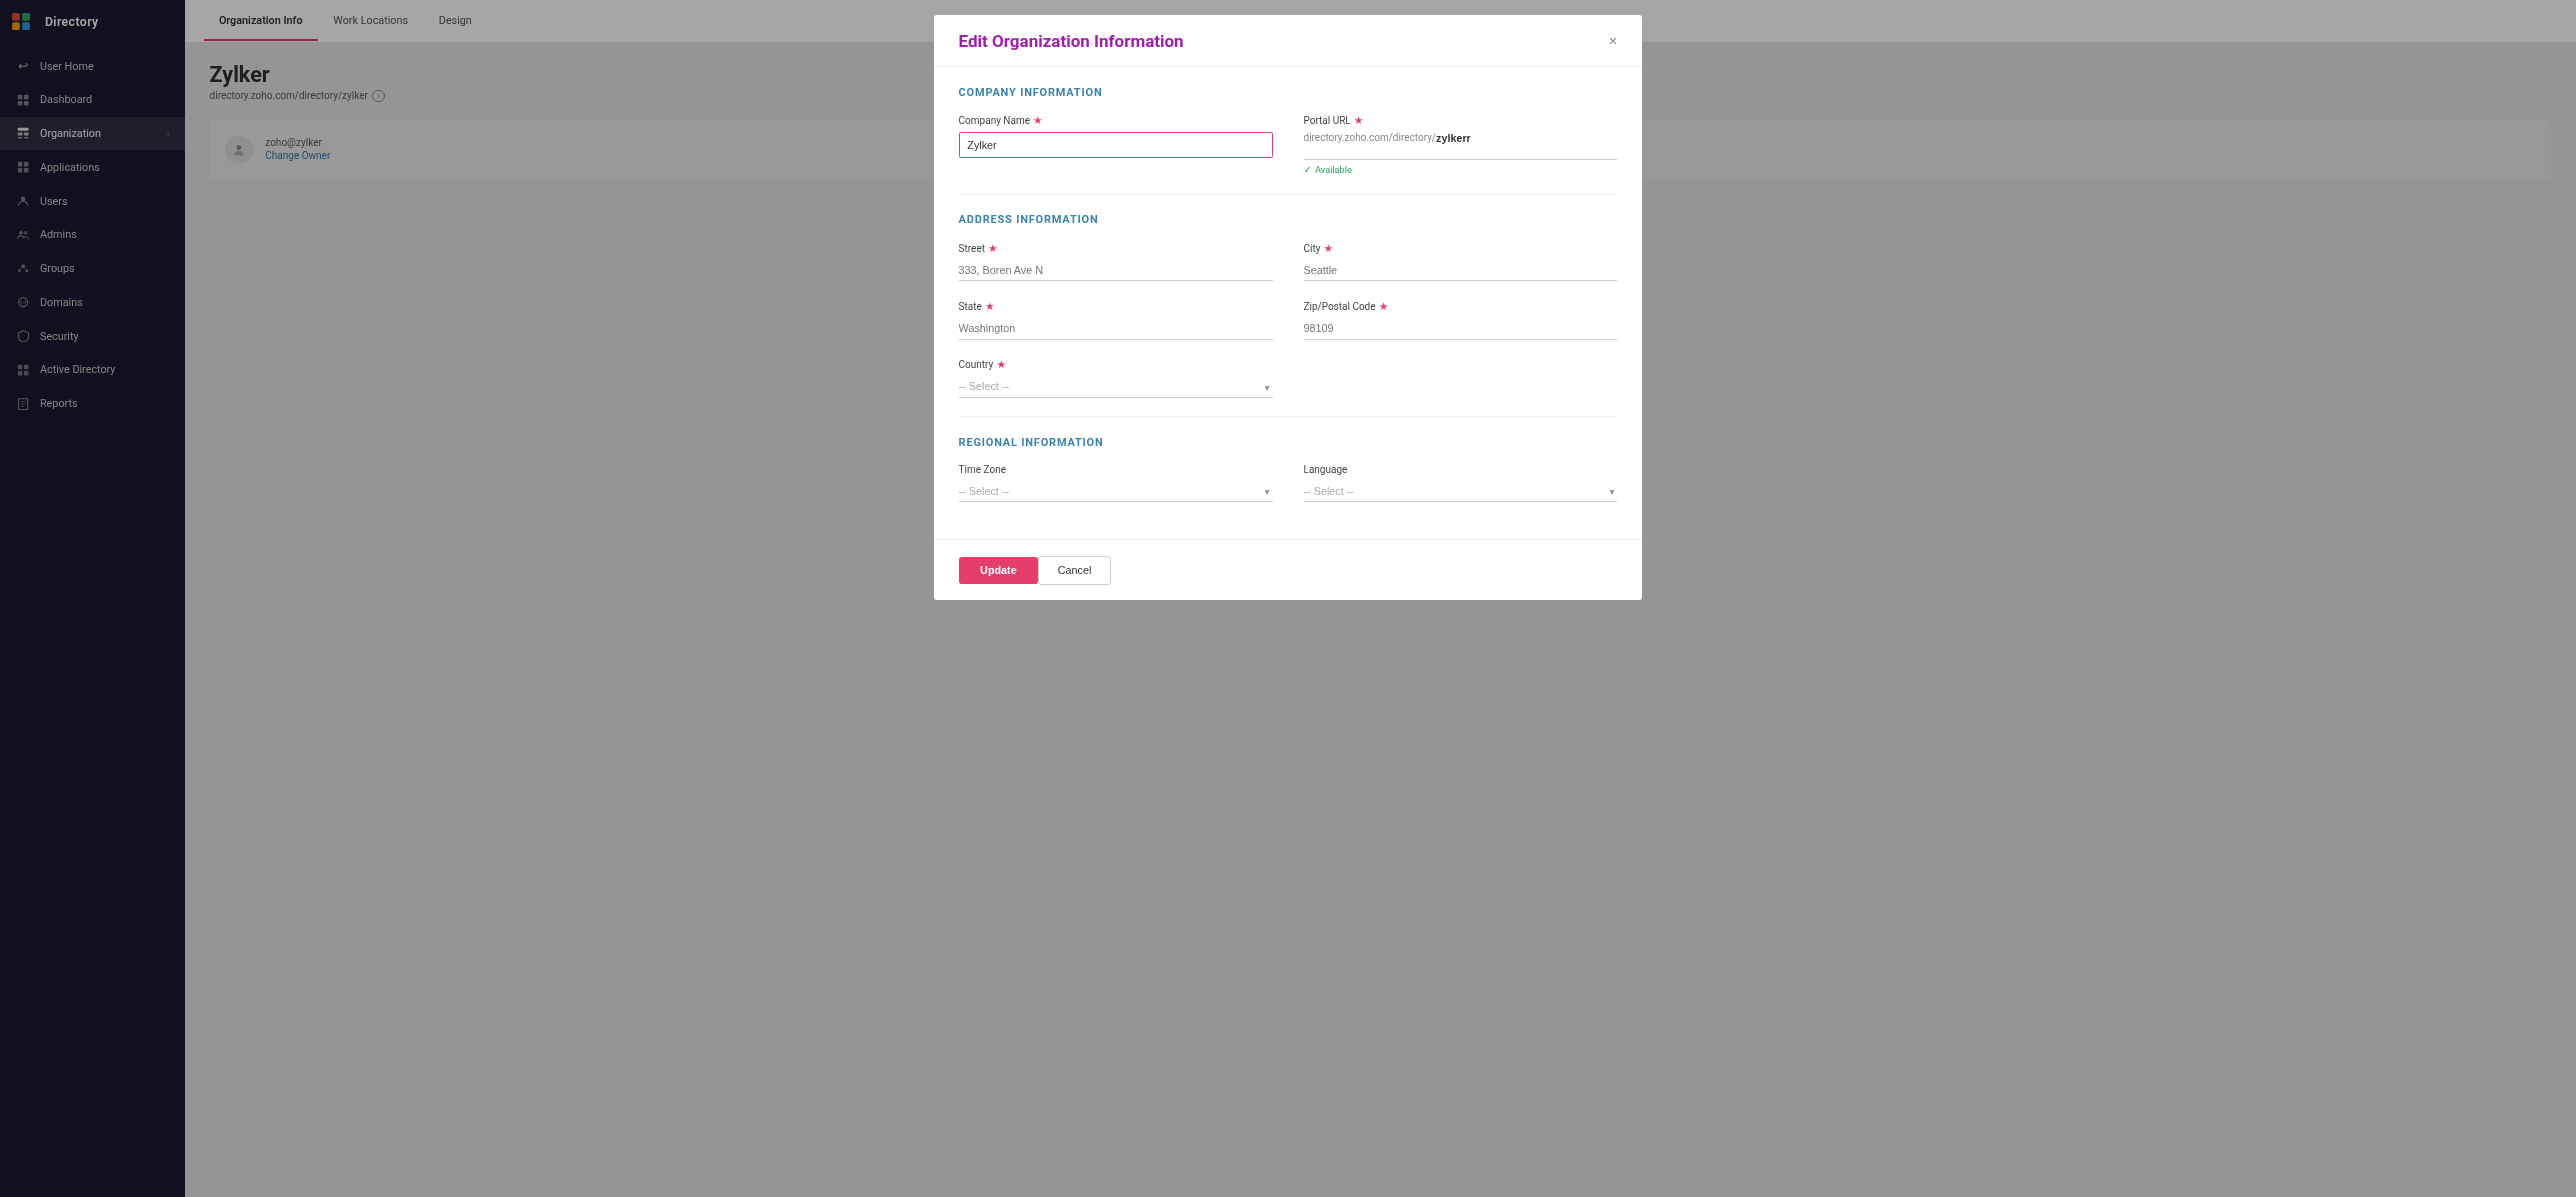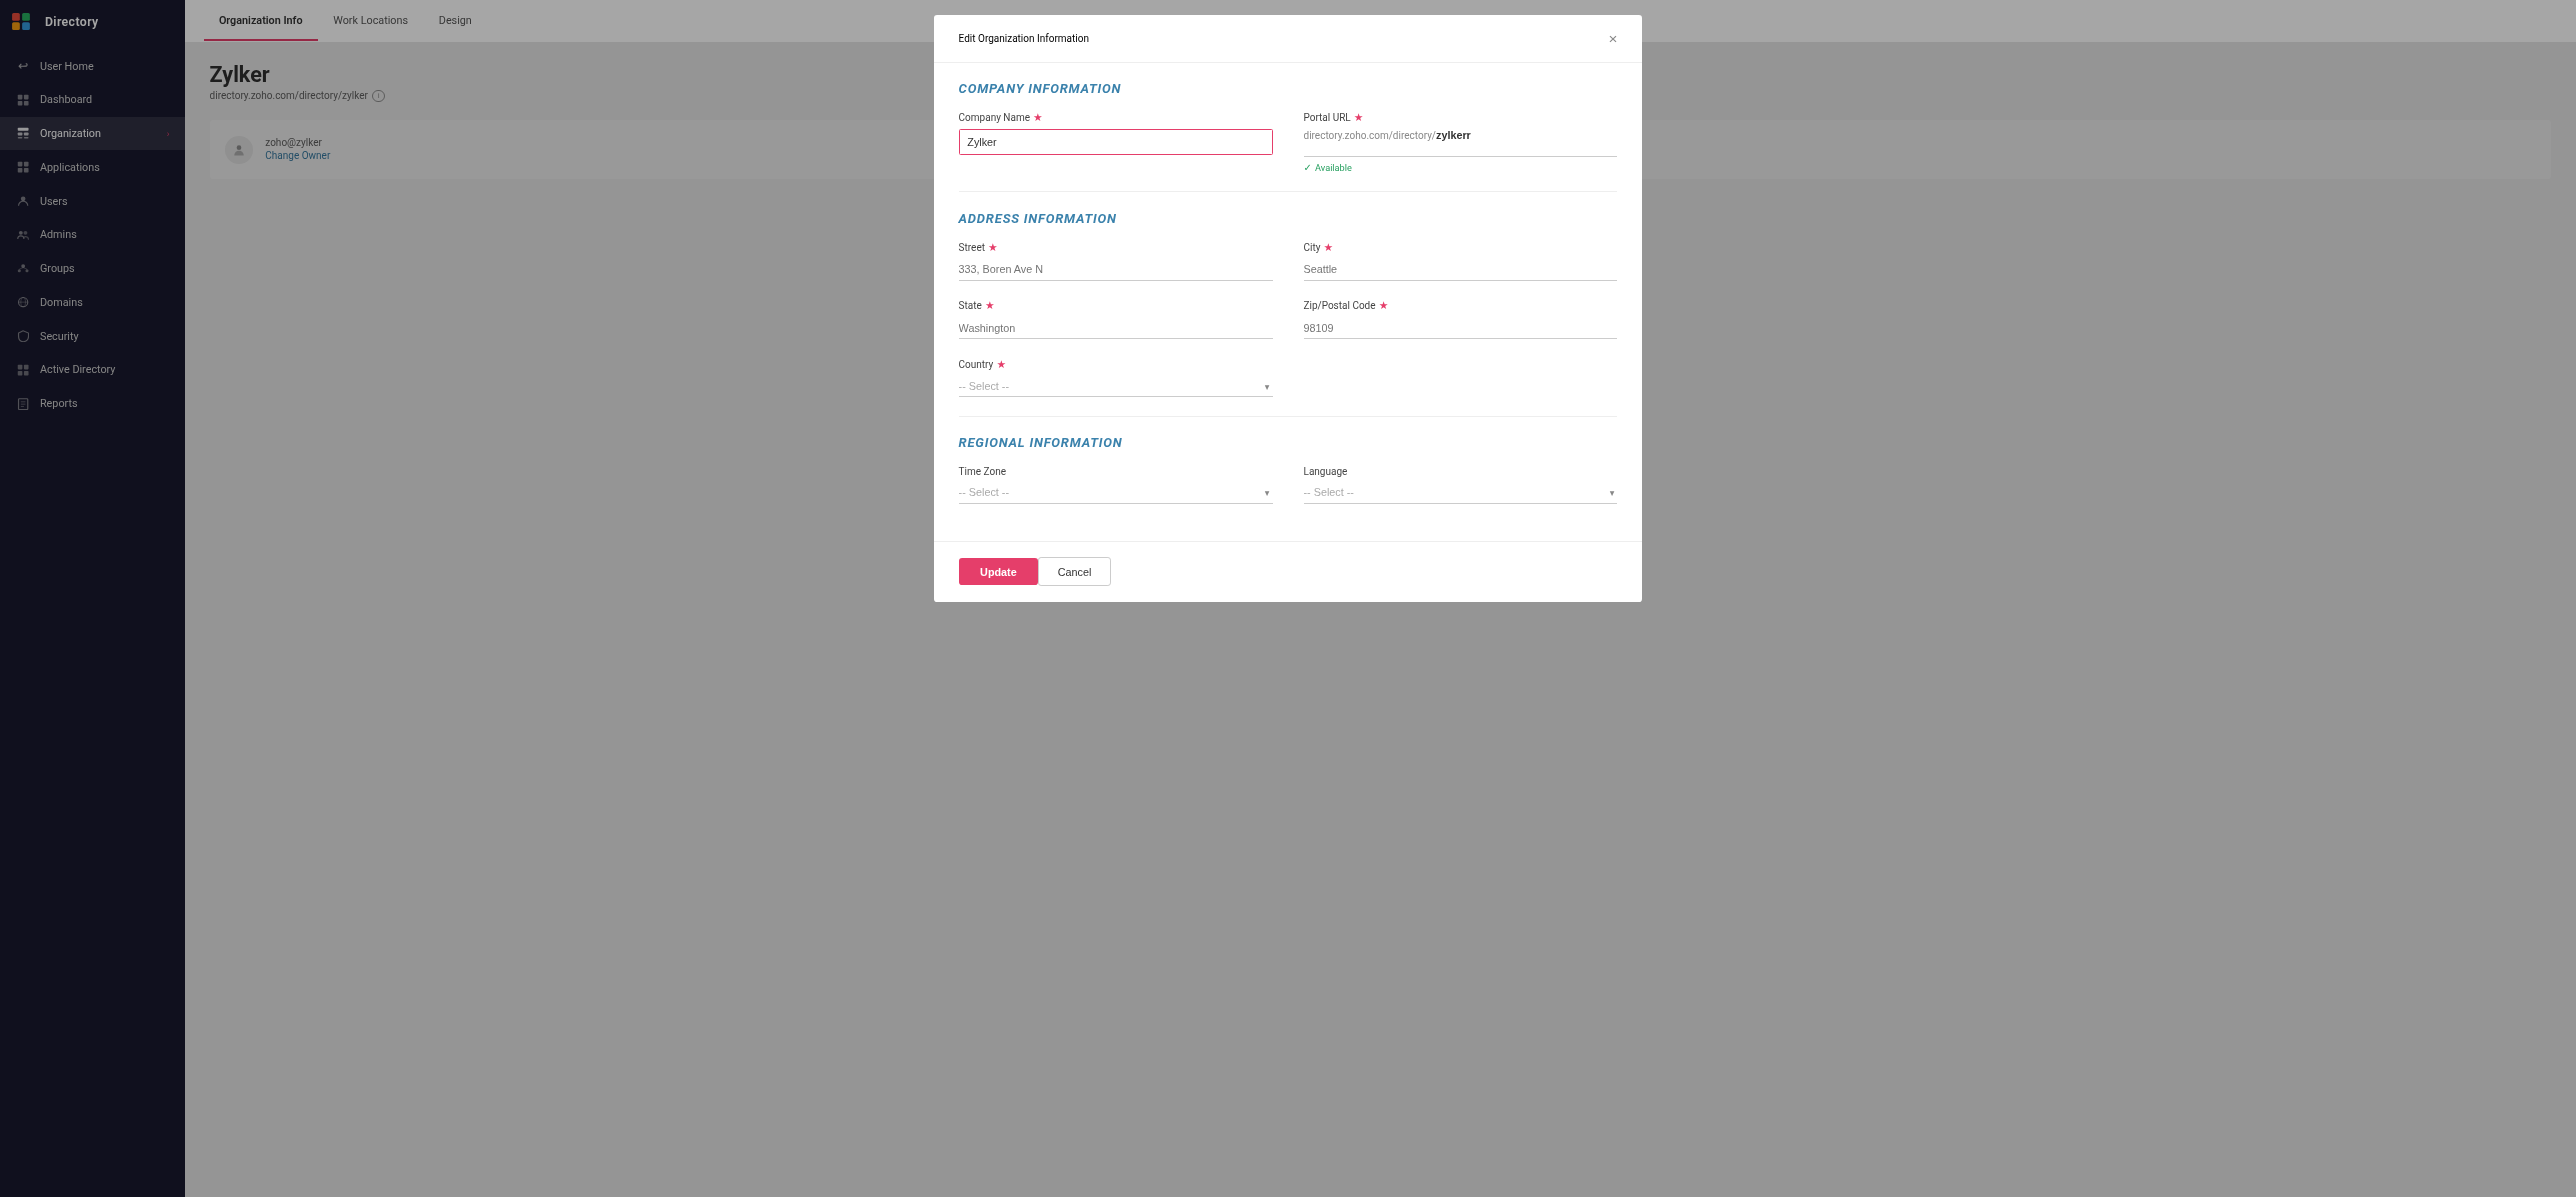--- a/index.html
+++ b/index.html
@@ -168,43 +168,42 @@
       position: relative;
     }
     .modal-header {
       display: flex;
       align-items: center;
       justify-content: space-between;
       padding: 15.4px 24.6px;
       border-bottom: 0.8px solid #eee;
     }
     .modal-title {
-      font-size: 10px;
-      font-weight: 400;
-      color: #000000;
+      font-size: 17px;
+      font-weight: 700;
+      color: #a21caf;
     }
     .close-btn {
       cursor: pointer;
       font-size: 15.4px;
       color: #888;
       background: none;
       border: none;
       line-height: 1;
     }
     .modal-body {
       padding: 18.5px 24.6px;
     }
     .section-title {
-      font-size: 13px;
+      font-size: 11px;
       font-weight: 700;
       color: #3b82ac;
       letter-spacing: 0.8px;
       text-transform: uppercase;
       margin-bottom: 15.4px;
-      font-style: italic;
     }
     .form-row {
       display: flex;
       gap: 31px;
       margin-bottom: 18.5px;
     }
     .form-group {
       flex: 1;
       display: flex;
       flex-direction: column;

